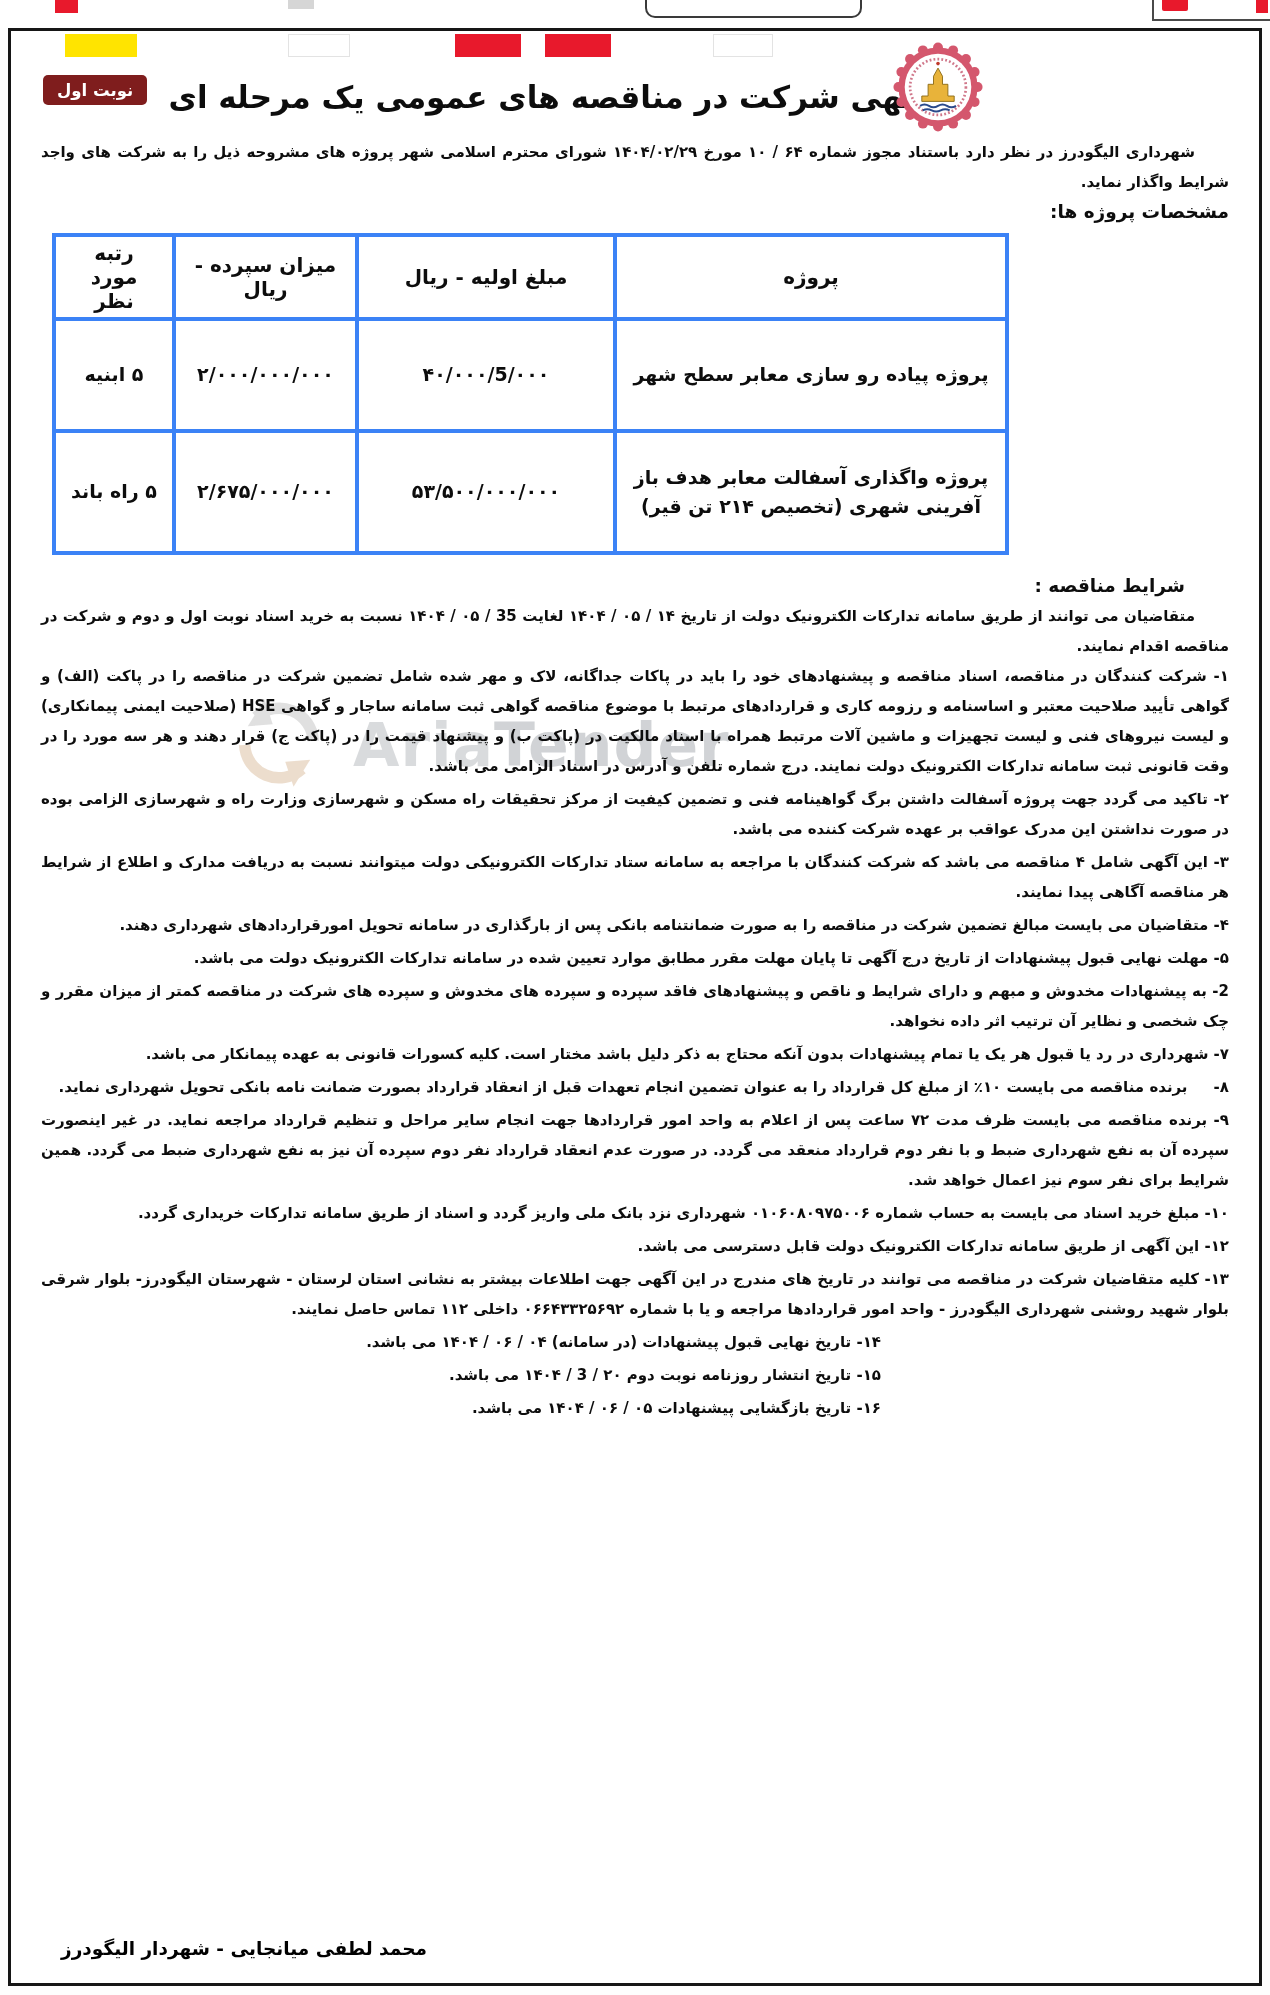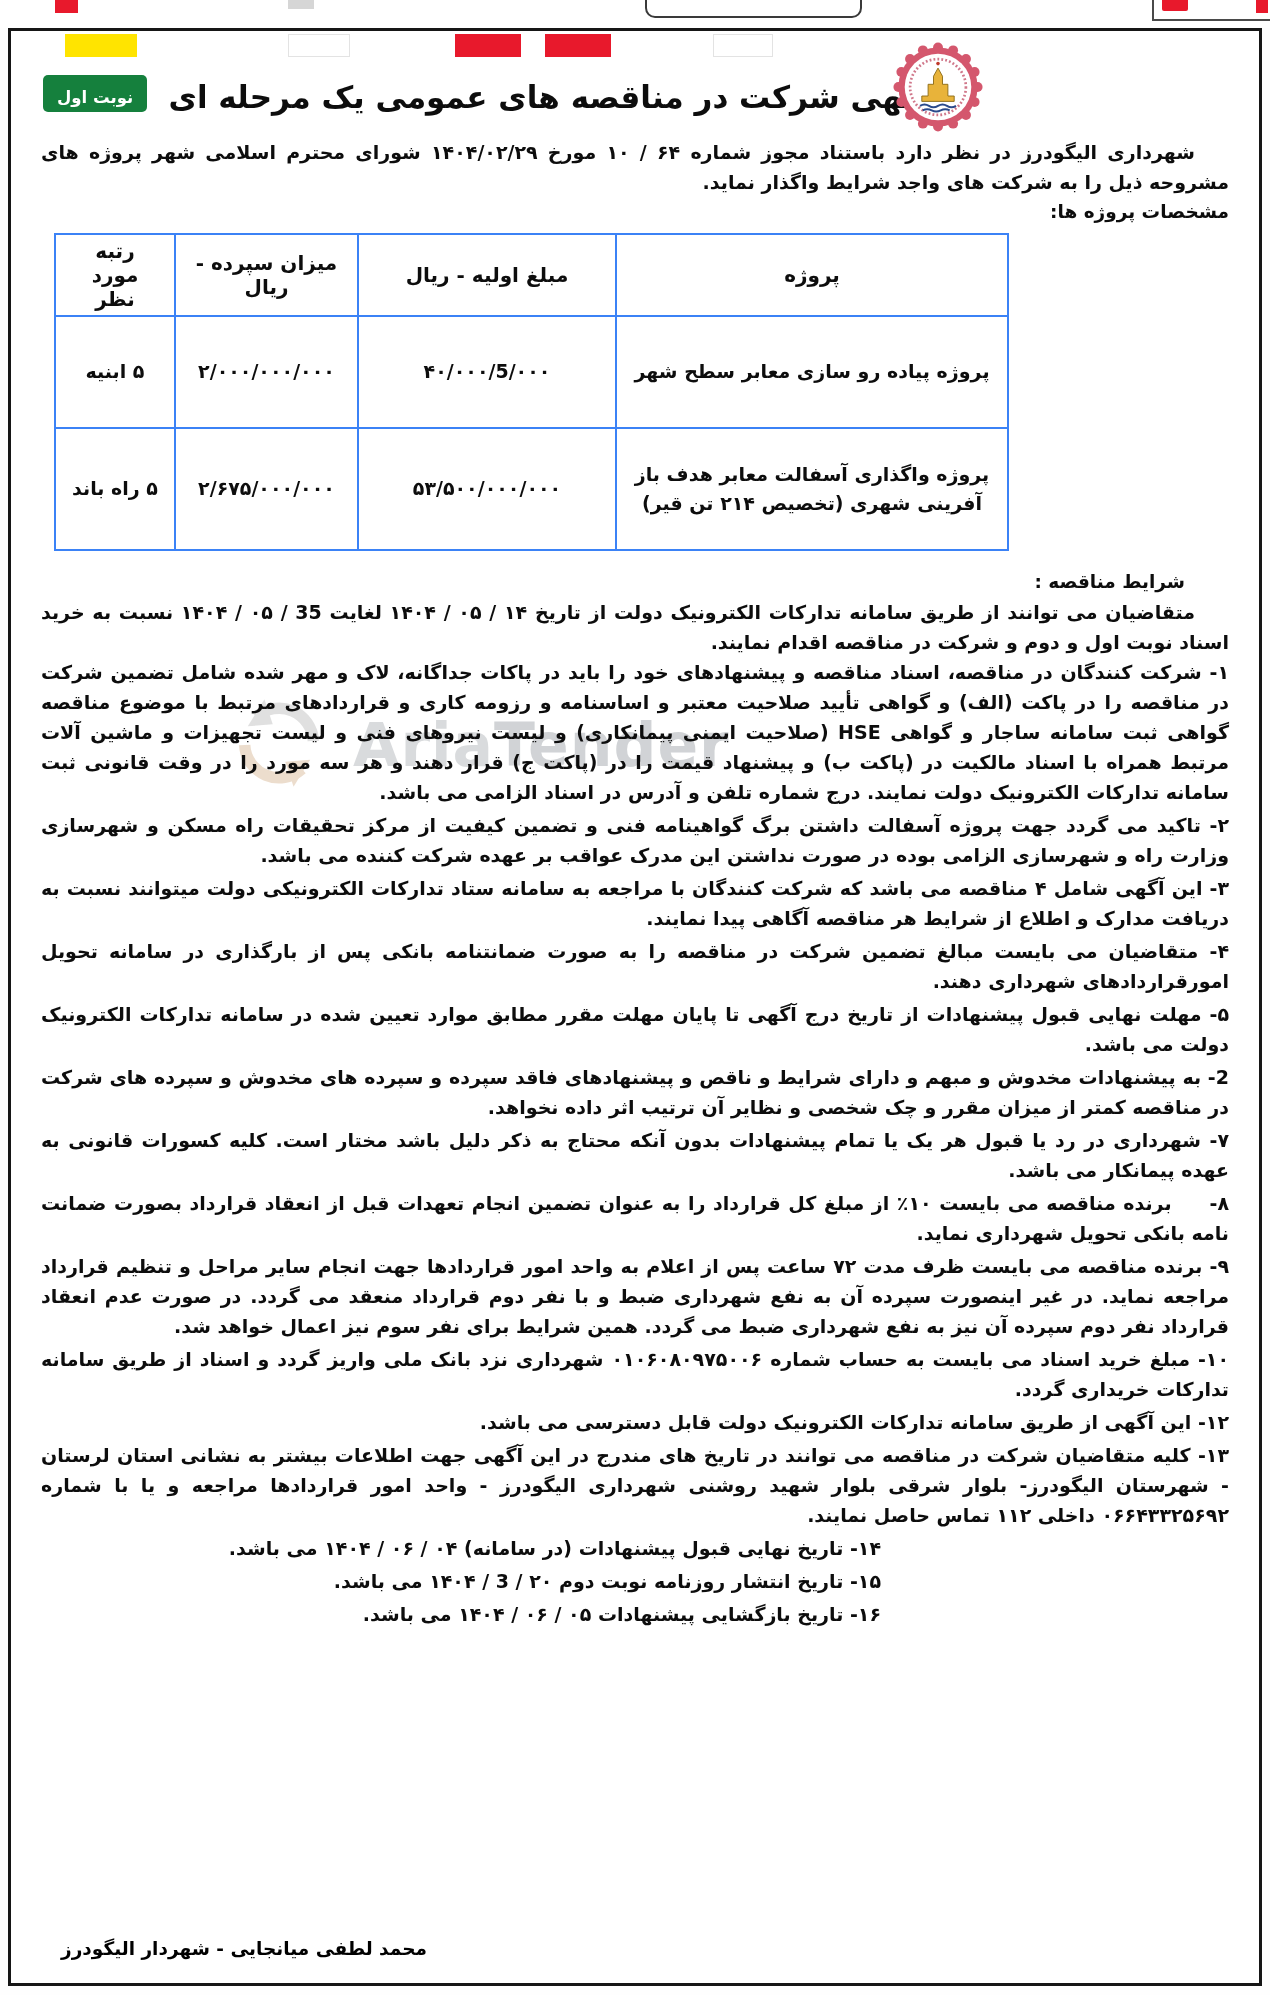--- a/index.html
+++ b/index.html
@@ -21,32 +21,32 @@
   .content { position:relative; width:100%; height:100%; padding:0 30px; direction:rtl; color:#0d0d0d; }
 
   
   .header { position:relative; height:102px; }
   .pm { position:absolute; top:3px; height:23px; }
   .pm-yellow { left:24px; width:72px; background:#ffe400; }
   .pm-white1 { left:247px; width:62px; background:#fff; border:1px solid #e3e3e3; }
   .pm-red1 { left:414px; width:66px; background:#e8192c; }
   .pm-red2 { left:504px; width:66px; background:#e8192c; }
   .pm-white2 { left:672px; width:60px; background:#fff; border:1px solid #e3e3e3; }
-  .badge { position:absolute; left:2px; top:44px; background:#15803d; color:#fff; font-weight:bold; font-size:16.5px; padding:13px 14px 5px; border-radius:5px; }
+  .badge { position:absolute; left:2px; top:44px; background:#7f1d1d; color:#fff; font-weight:bold; font-size:16.5px; padding:6px 14px 5px; border-radius:5px; }
   .title { position:absolute; left:130px; top:48px; width:760px; text-align:center; font-weight:bold; font-size:31px; white-space:nowrap; letter-spacing:-0.5px; }
   .emblem { position:absolute; left:852px; top:11px; width:90px; height:90px; }
 
   
-  .para { font-weight:bold; font-size:19px; line-height:30px; text-align:justify; }
+  .para { font-weight:bold; font-size:15px; line-height:30px; text-align:justify; }
   .intro { margin-top:4px; text-indent:34px; }
   .specs-label { margin-top:0; font-weight:bold; font-size:18.5px; line-height:30px; }
 
   
   .projects-table { border-collapse:collapse; margin-right:220px; margin-top:6px; table-layout:fixed; width:953px; }
-  .projects-table th, .projects-table td { border:2px solid #3b82f6; text-align:center; vertical-align:middle; font-weight:bold; padding:4px 14px; }
+  .projects-table th, .projects-table td { border:4px solid #3b82f6; text-align:center; vertical-align:middle; font-weight:bold; padding:4px 14px; }
   .projects-table th { height:58px; font-size:20px; }
   .projects-table td { font-size:19px; line-height:1.55; }
   .row-a td { height:112px; }
   .row-b td { height:122px; }
 
   
   .cond-title { margin:16px 44px 0 0; font-weight:bold; font-size:18.5px; line-height:30px; }
   .cond-intro { text-indent:34px; }
   .cond-item { margin-bottom:3px; }
   .cond-item.indent { margin-right:348px; text-align:right; }

